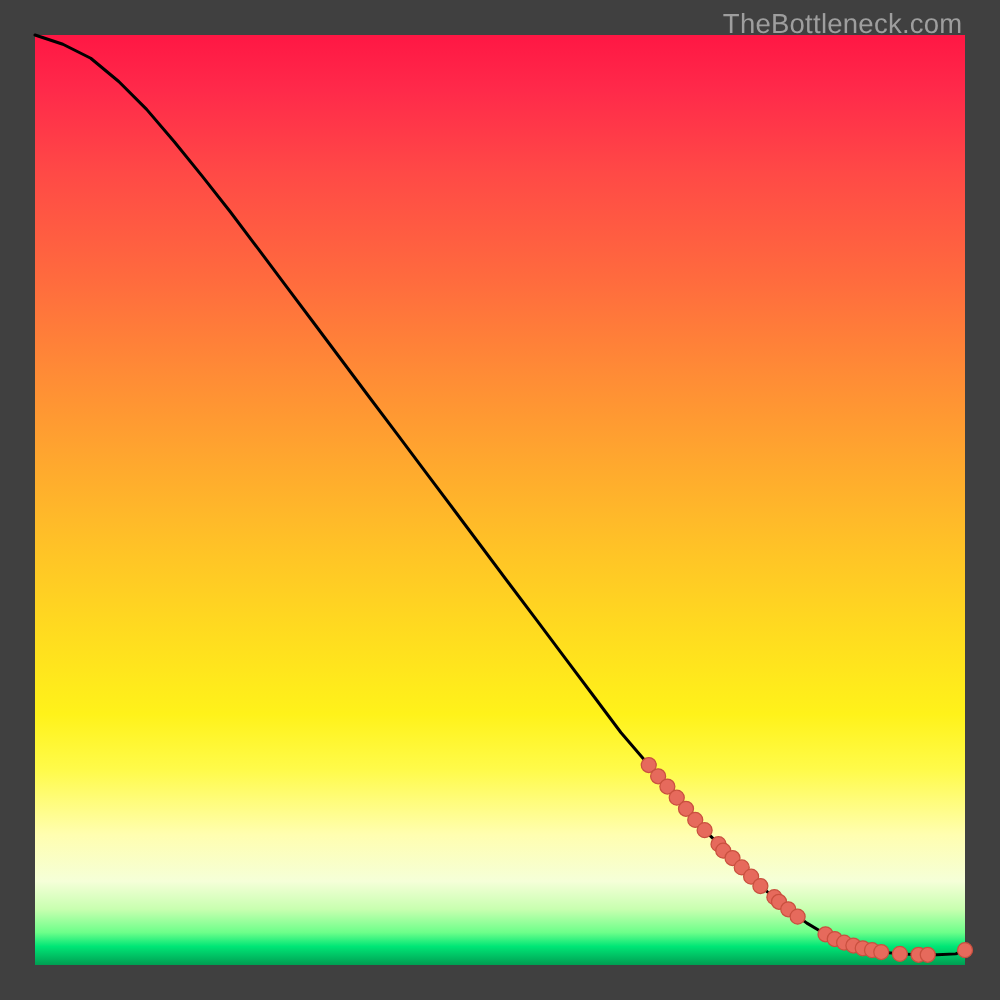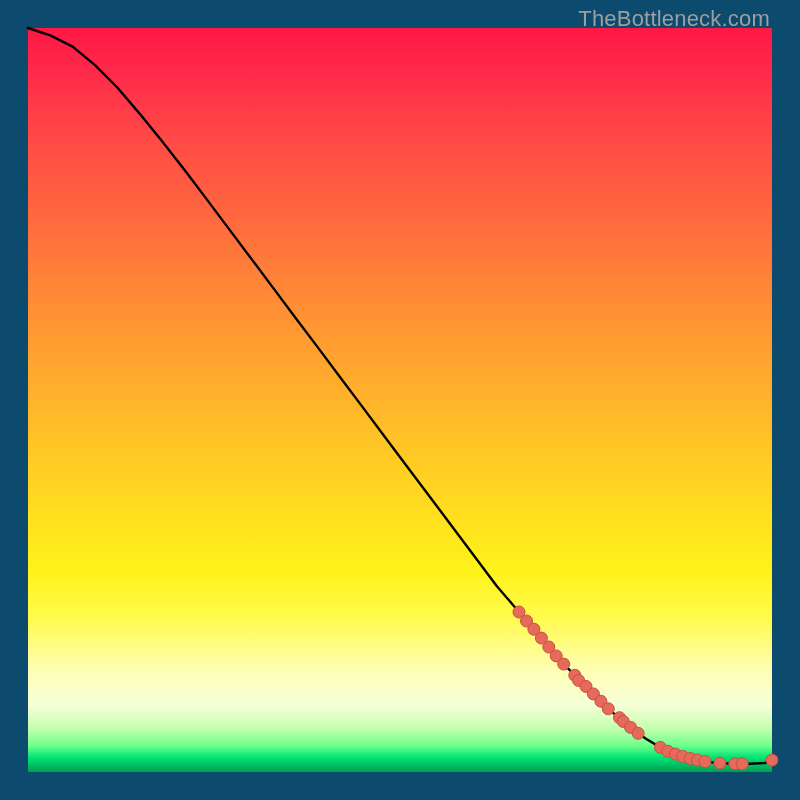--- a/index.html
+++ b/index.html
@@ -8,21 +8,21 @@
     width: 800px;
     height: 800px;
     background: #000;
     overflow: hidden;
     font-family: Arial, Helvetica, sans-serif;
   }
   .frame {
     position: relative;
     width: 800px;
     height: 800px;
-    background: #0c4a6e;
+    background: #404040;
   }
   .plot {
     position: absolute;
     left: 28px;
     top: 28px;
     width: 744px;
     height: 744px;
     
     background:
       linear-gradient(

